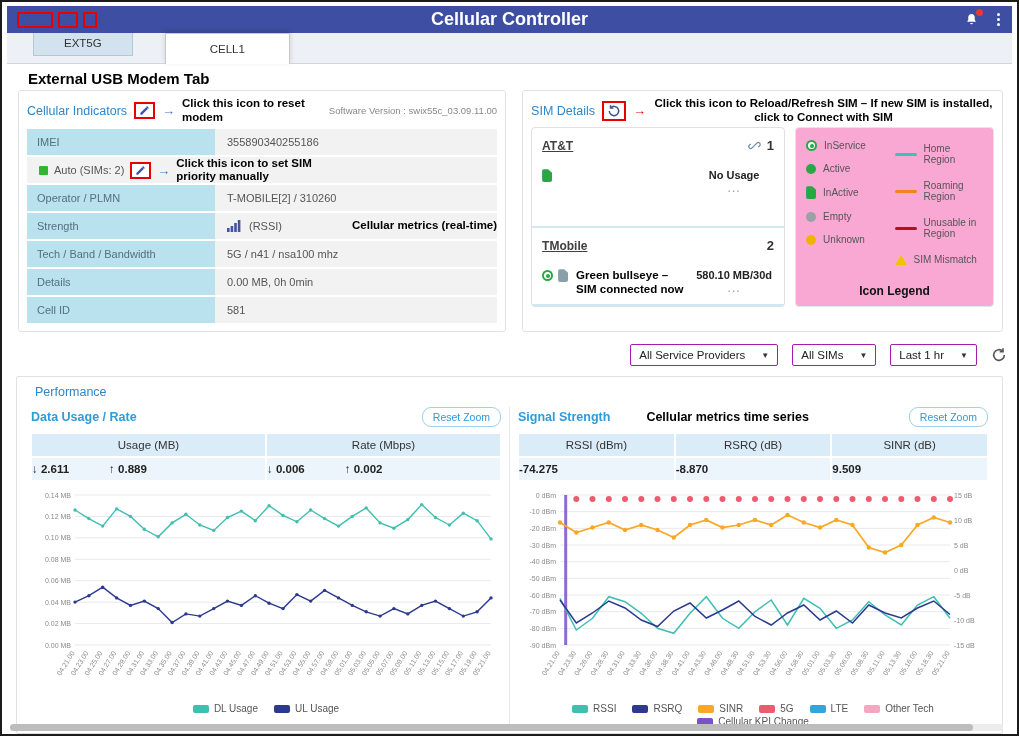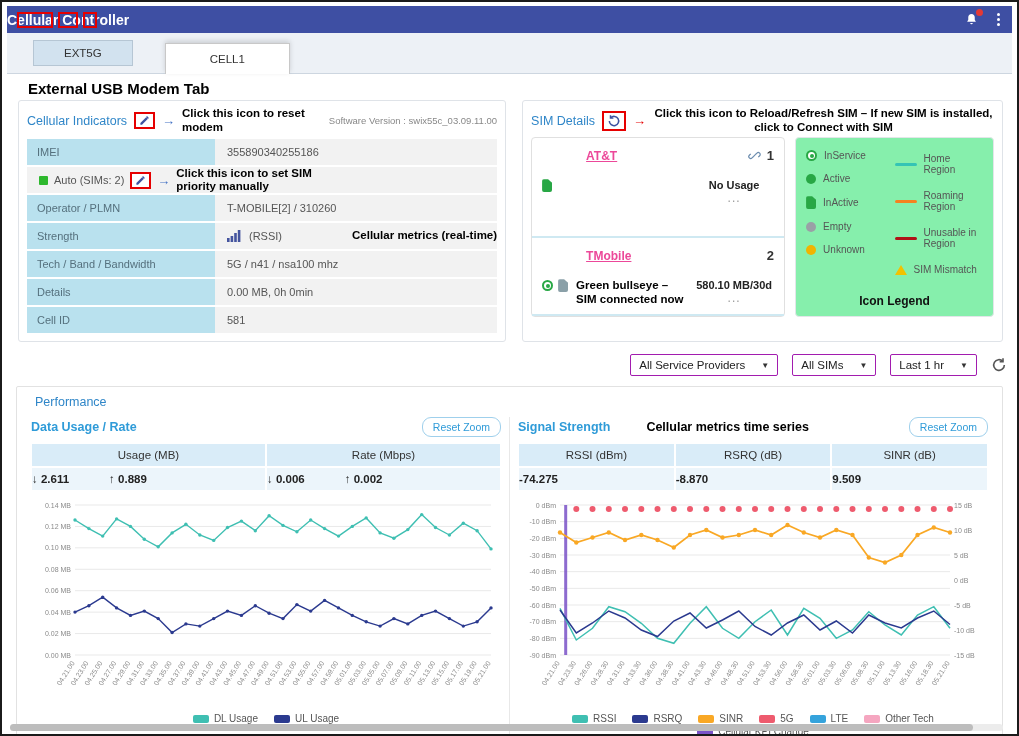--- a/index.html
+++ b/index.html
@@ -4,29 +4,29 @@
 <style>
   *{margin:0;padding:0;box-sizing:border-box;font-family:"Liberation Sans",sans-serif;}
   body{background:#fff;}
   .page{position:relative;width:1019px;height:736px;border:2px solid #1b1b1b;background:#fff;overflow:hidden;}
 
   
   .chrome{position:relative;margin:4px 5px 0 5px;height:27px;background:#3e4fa3;display:flex;align-items:center;padding:0 10px;}
   .logo-redact{display:flex;gap:5px;align-items:center;z-index:2;}
   .logo-redact span{display:inline-block;border:2px solid #e60000;height:16px;}
   .lr1{width:36px;} .lr2{width:20px;} .lr3{width:14px;}
-  .chrome-title{position:absolute;left:0;right:0;color:#fff;font-size:14px;font-weight:bold;}
+  .chrome-title{position:absolute;left:0;right:0;text-align:center;color:#fff;font-size:18px;font-weight:bold;}
   .chrome-right{margin-left:auto;display:flex;align-items:center;gap:16px;z-index:2;}
   .bell{position:relative;display:inline-flex;cursor:pointer;}
   .badge{position:absolute;top:-3px;right:-4px;width:7px;height:7px;background:#e53935;border-radius:50%;}
   .kebab{display:flex;flex-direction:column;gap:2px;cursor:pointer;padding:2px;}
   .kebab i{width:3px;height:3px;background:#fff;border-radius:50%;}
 
   
-  .tabbar{margin:0 5px;background:#edf1f6;border-bottom:1px solid #cdd6e0;height:41px;display:flex;align-items:flex-end;padding-left:26px;gap:32px;}
+  .tabbar{margin:0 5px;background:#edf1f6;border-bottom:1px solid #cdd6e0;height:31px;display:flex;align-items:flex-end;padding-left:26px;gap:32px;}
   .tab{font-size:11.5px;color:#333;cursor:pointer;text-align:center;}
   .tab.inactive{background:#d2e2ef;border:1px solid #b6c6d4;padding:6px 30px;margin-bottom:7px;}
   .tab.active{background:#fff;border:1px solid #c8c8c8;border-bottom:none;box-shadow:0 -2px 5px rgba(0,0,0,.15);padding:9px 44px;position:relative;top:1px;}
 
   .heading{margin:6px 0 3px 26px;font-size:15px;font-weight:bold;color:#000;}
 
   
   .panels{display:flex;gap:16px;margin:2px 14px 0 16px;}
   .panel{flex:1;border:1px solid #dfe3e8;border-radius:3px;padding:6px 8px;background:#fff;}
   .panel-head{display:flex;align-items:center;gap:7px;min-height:22px;}
@@ -46,31 +46,31 @@
   .ann-metrics{margin-left:64px;white-space:nowrap;}
 
   
   .sim-ann-head{flex:1;text-align:center;}
   .sim-body{display:flex;gap:10px;margin-top:3px;}
   .sim-list{width:254px;border:1px solid #e0e0e0;border-radius:4px;background:#fff;}
   .sim-entry{padding:10px 10px 6px;border-bottom:2px solid #cfe9f2;}
   .sim-entry.first{min-height:100px;}
   .sim-entry.last{min-height:78px;border-bottom:2px solid #cfe9f2;}
   .sim-row1{display:flex;align-items:center;gap:6px;}
-  .sim-name{color:#ec4899;font-weight:bold;font-size:12px;text-decoration:underline;cursor:pointer;margin-left:44px;}
+  .sim-name{color:#404040;font-weight:bold;font-size:12px;text-decoration:underline;cursor:pointer;}
   .flex-sp{flex:1;}
   .sim-slot{font-size:13px;color:#333;font-weight:600;}
   .sim-row2{display:flex;margin-top:16px;gap:8px;align-items:flex-start;}
   .sim-icons{display:flex;gap:5px;align-items:center;}
   .sim-ann{width:112px;}
   .sim-usage-col{margin-left:auto;text-align:center;min-width:80px;}
   .sim-usage{font-size:11px;font-weight:bold;color:#222;}
   .sim-more{font-size:12px;color:#999;letter-spacing:1px;cursor:pointer;}
 
-  .legend-box{flex:1;background:#86efac;border:1px solid #e3e6e9;border-radius:4px;padding:12px 10px 6px;display:flex;flex-direction:column;}
+  .legend-box{flex:1;background:#f9a8d4;border:1px solid #e3e6e9;border-radius:4px;padding:12px 10px 6px;display:flex;flex-direction:column;}
   .legend-cols{display:flex;flex:1;}
   .legend-col{flex:1;display:flex;flex-direction:column;}
   .legend-col.status{gap:12px;}
   .legend-col.region{gap:15px;padding-top:3px;}
   .leg-item{display:flex;align-items:center;gap:7px;font-size:10px;color:#555;}
   .licon{display:inline-block;flex:none;}
   .dot{width:10px;height:10px;border-radius:50%;}
   .bullseye{width:11px;height:11px;border:2px solid #28a745;border-radius:50%;display:inline-flex;align-items:center;justify-content:center;background:#fff;}
   .bullseye::after{content:"";width:4px;height:4px;background:#28a745;border-radius:50%;}
   .simi{width:10px;height:13px;background:#28a745;border-radius:2px;clip-path:polygon(0 0,60% 0,100% 28%,100% 100%,0 100%);}

